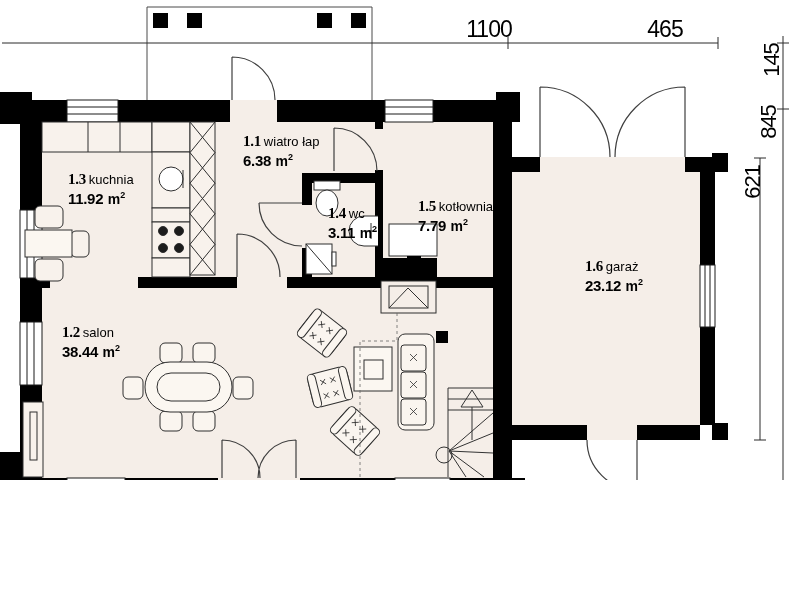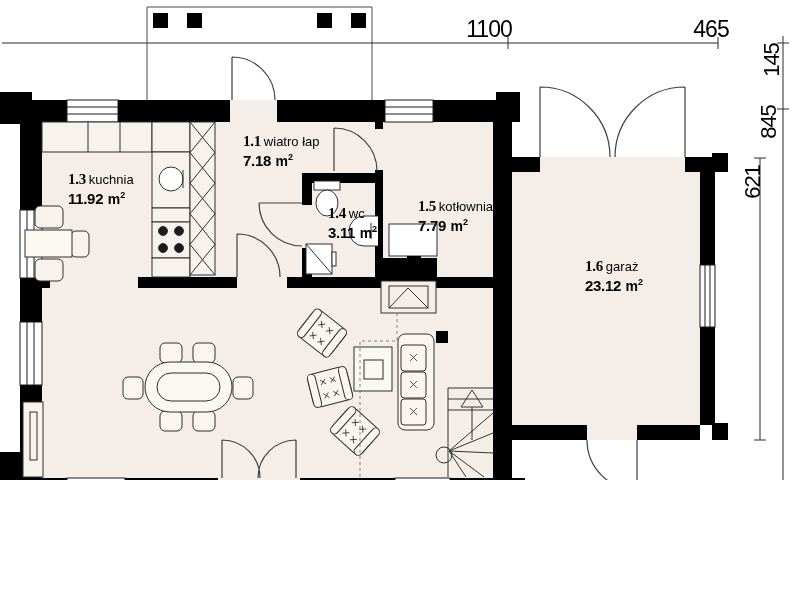--- a/index.html
+++ b/index.html
@@ -232,31 +232,35 @@
   </g>
 
   <g stroke="#2a2a2a" stroke-width="1" fill="none">
     <path d="M2,43 H718 M508,37 V49 M718,37 V49"></path>
     <path d="M783,36 V566 M777,43 H789 M777,109 H789 M777,493 H789 M777,566 H789"></path>
     <path d="M760,158 V440 M754,158 H766 M754,440 H766"></path>
   </g>
 </svg>
 
   <div class="dim" style="left:445px;top:16px;width:88px;">1100</div>
-  <div class="dim" style="left:680px;top:16px;width:62px;">465</div>
+  <div class="dim" style="left:634px;top:16px;width:62px;">465</div>
   <div class="dim dim-rot" style="left:740px;top:48px;">145</div>
   <div class="dim dim-rot" style="left:737px;top:110px;">845</div>
   <div class="dim dim-rot" style="left:721px;top:170px;">621</div>
   <div class="dim dim-rot" style="left:732px;top:499px;">160</div>
 
   <div class="room-label" style="left:243px;top:131px;">
     <div><span class="rl-num">1.1</span><span class="rl-name">wiatro łap</span></div>
-    <div><span class="rl-area">7.18</span> <span class="rl-unit">m</span><sup class="rl-sup">2</sup></div>
-  </div>
-
+    <div><span class="rl-area">6.38</span> <span class="rl-unit">m</span><sup class="rl-sup">2</sup></div>
+  </div>
+
+  <div class="room-label" style="left:62px;top:322px;">
+    <div><span class="rl-num">1.2</span><span class="rl-name">salon</span></div>
+    <div><span class="rl-area">38.44</span> <span class="rl-unit">m</span><sup class="rl-sup">2</sup></div>
+  </div>
 
   <div class="room-label" style="left:68px;top:169px;">
     <div><span class="rl-num">1.3</span><span class="rl-name">kuchnia</span></div>
     <div><span class="rl-area">11.92</span> <span class="rl-unit">m</span><sup class="rl-sup">2</sup></div>
   </div>
 
   <div class="room-label" style="left:282px;top:203px;margin-left:46px;">
     <div><span class="rl-num">1.4</span><span class="rl-name">wc</span></div>
     <div><span class="rl-area">3.11</span> <span class="rl-unit">m</span><sup class="rl-sup">2</sup></div>
   </div>

